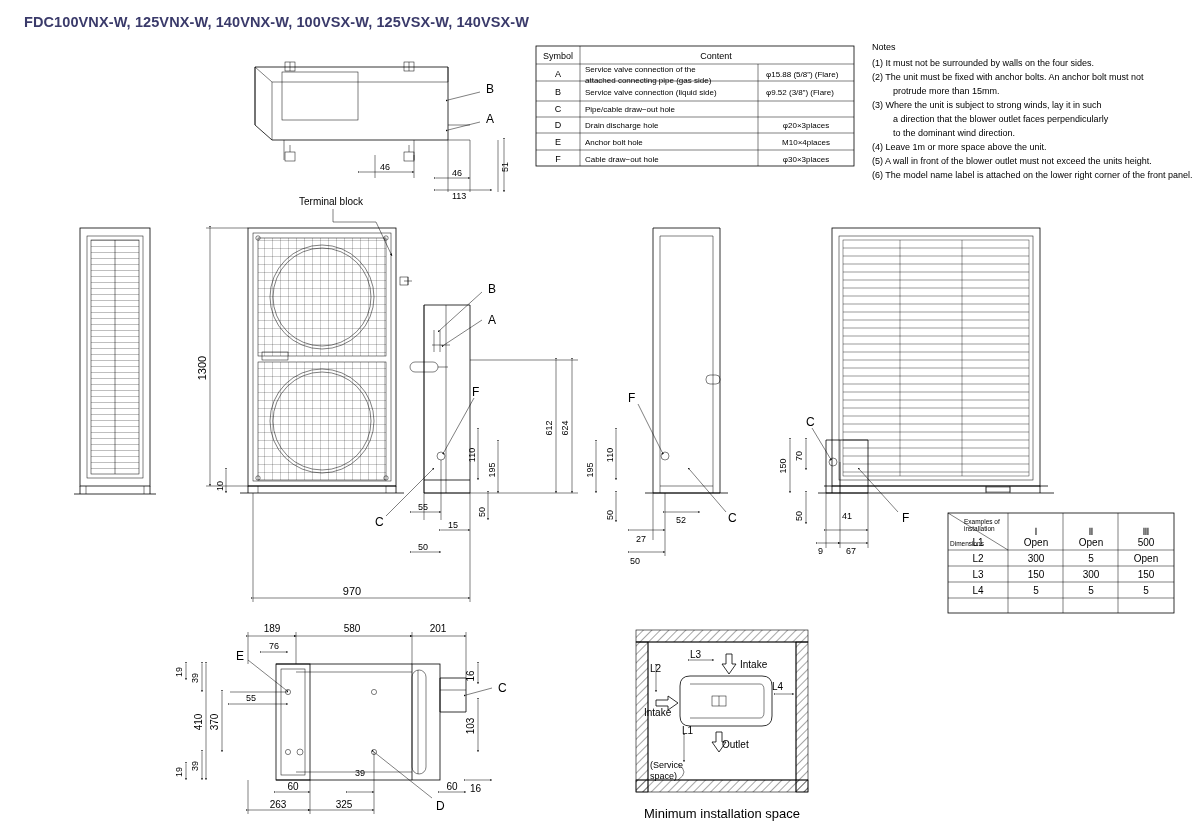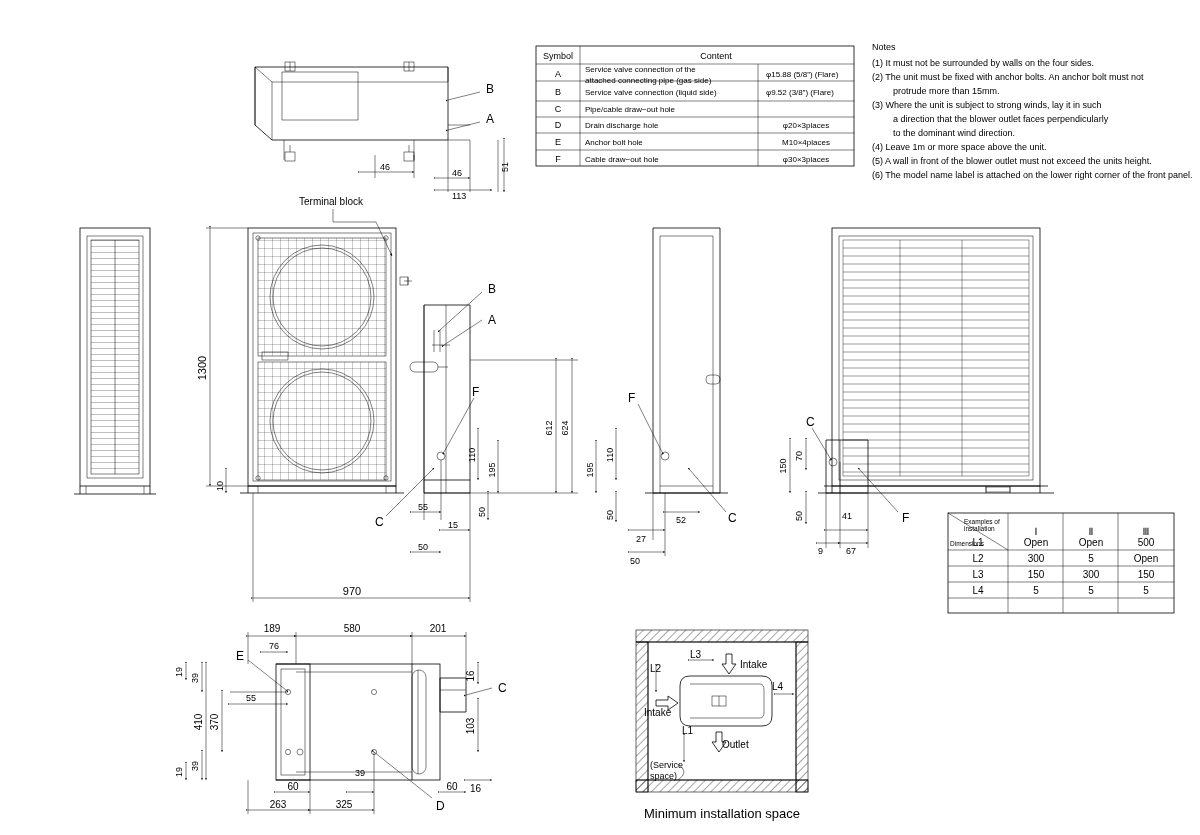--- a/index.html
+++ b/index.html
@@ -25,20 +25,21 @@
   .t11{font-size:11px;}
   .t12{font-size:12px;}
   .mid{text-anchor:middle;}
   .ln{stroke:#000;fill:none;stroke-width:0.8;}
   .lnt{stroke:#000;fill:none;stroke-width:0.5;}
 </style>
 </head>
 <body>
 
 <div id="sheet">
+  <div class="title">FDC100VNX-W, 125VNX-W, 140VNX-W, 100VSX-W, 125VSX-W, 140VSX-W</div>
 
   <svg viewBox="0 0 1200 835" xmlns="http://www.w3.org/2000/svg">
     <defs>
       <marker id="ar" markerWidth="7" markerHeight="7" refX="6" refY="2.5" orient="auto">
         <path d="M0,0 L6,2.5 L0,5 z" fill="#000"></path>
       </marker>
       <marker id="arS" markerWidth="6" markerHeight="6" refX="5" refY="2" orient="auto">
         <path d="M0,0 L5,2 L0,4 z" fill="#000"></path>
       </marker>
       <pattern id="hatchP" width="6" height="6" patternUnits="userSpaceOnUse" patternTransform="rotate(45)">

